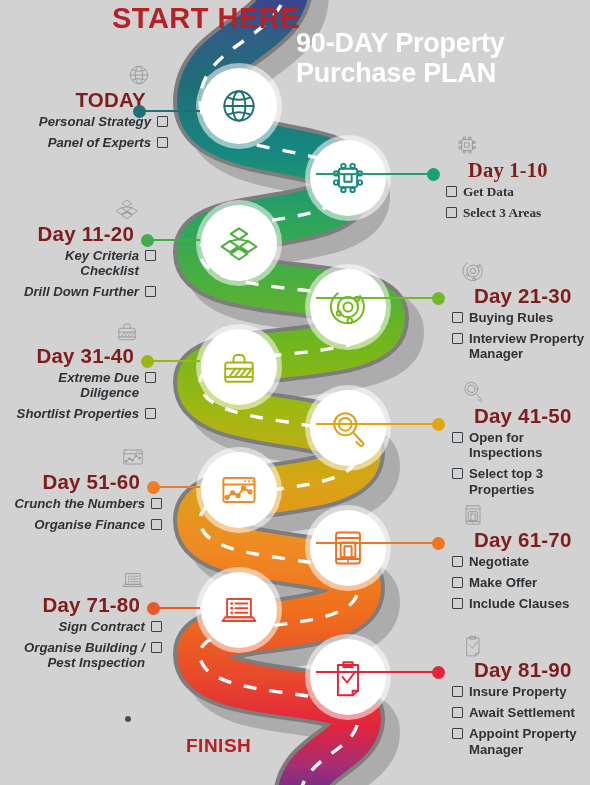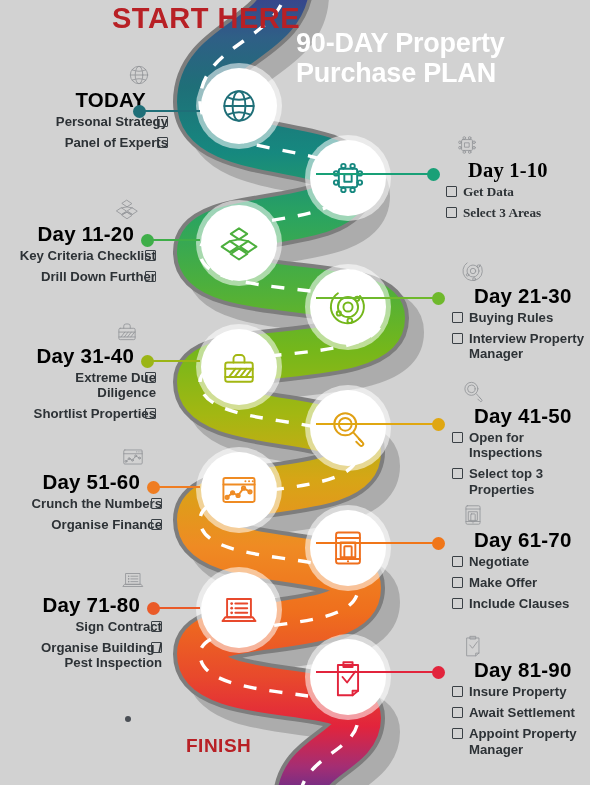--- a/index.html
+++ b/index.html
@@ -39,21 +39,21 @@
 
   .mini-icon{
     display:block;
     width:30px;height:26px;
     opacity:.62;
   }
   .stage-left .mini-icon{margin-left:auto;margin-right:14px;}
   .stage-right .mini-icon{margin-left:6px;}
 
   .day-label{
-    color:#000000;
+    color:#7f1d1d;
     font-size:20.5px;
     font-weight:bold;
     letter-spacing:0.2px;
     line-height:1.1;
     white-space:nowrap;
     margin:1px 0 2px 0;
   }
   .stage-left .day-label{padding-right:22px;}
   .stage-right .day-label{padding-left:22px;}
 
@@ -67,21 +67,21 @@
 
   ul.tasks{list-style:none;margin:0;padding:0;}
   ul.tasks li{
     color:#2d3236;
     font-size:13.2px;
     font-weight:bold;
     line-height:1.17;
     margin-bottom:6px;
     position:relative;
   }
-  .stage-left ul.tasks li{}
+  .stage-left ul.tasks li{padding-right:17px;font-style:italic;}
   .stage-right ul.tasks li{padding-left:17px;}
   .chk{
     position:absolute;
     top:2px;
     width:9px;height:9px;
     border:1.6px solid #3a4045;
     border-radius:1px;
   }
   .stage-left .chk{right:0;}
   .stage-right .chk{left:0;}

